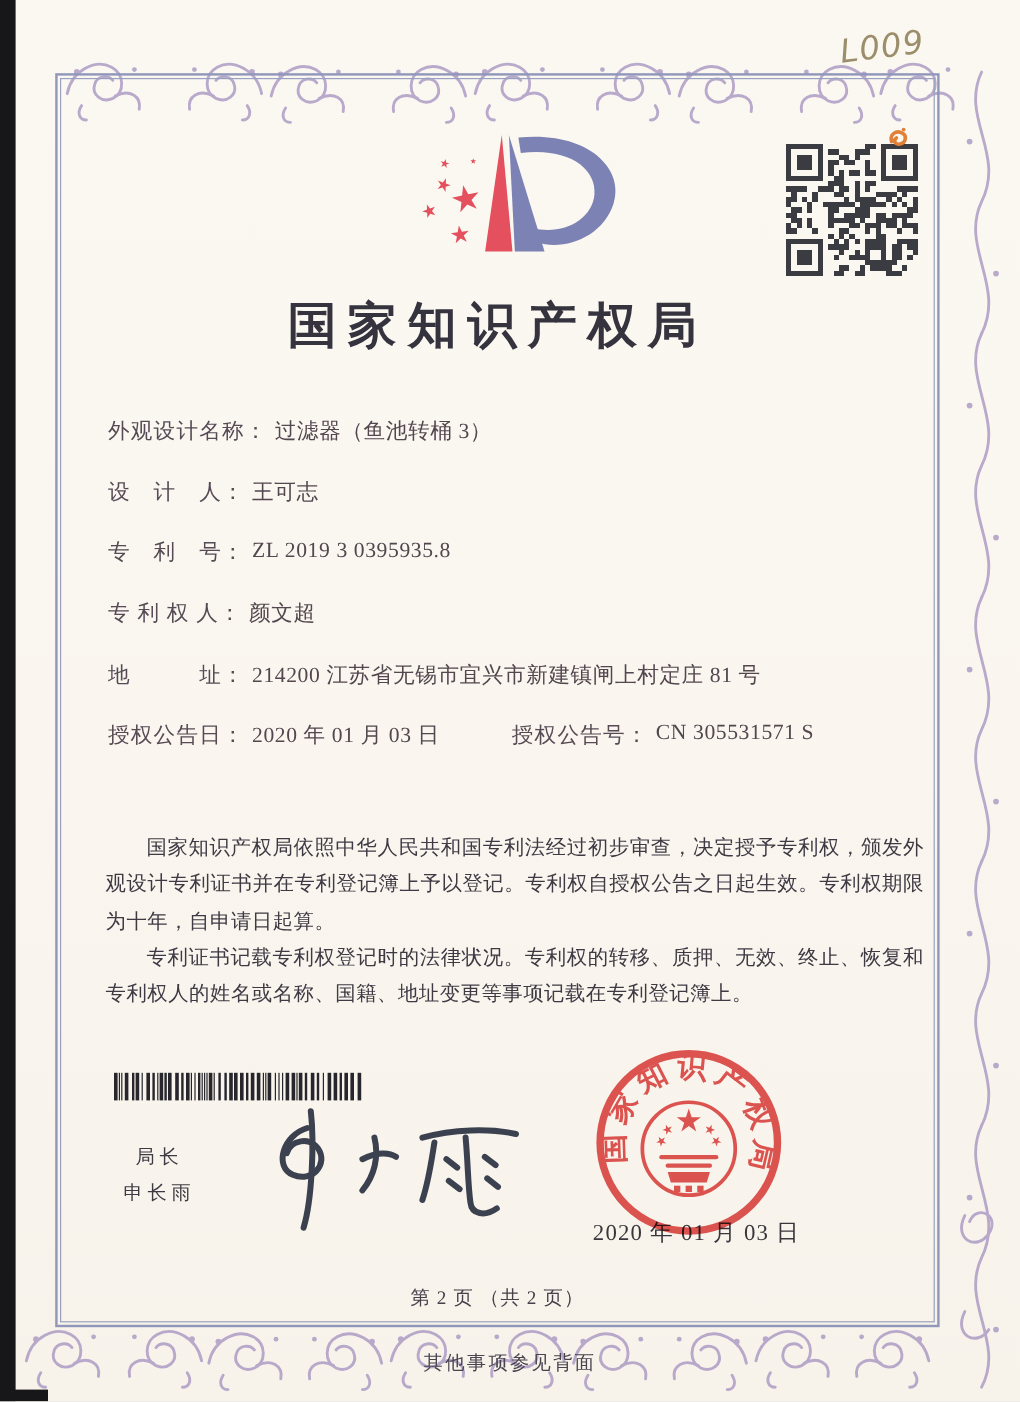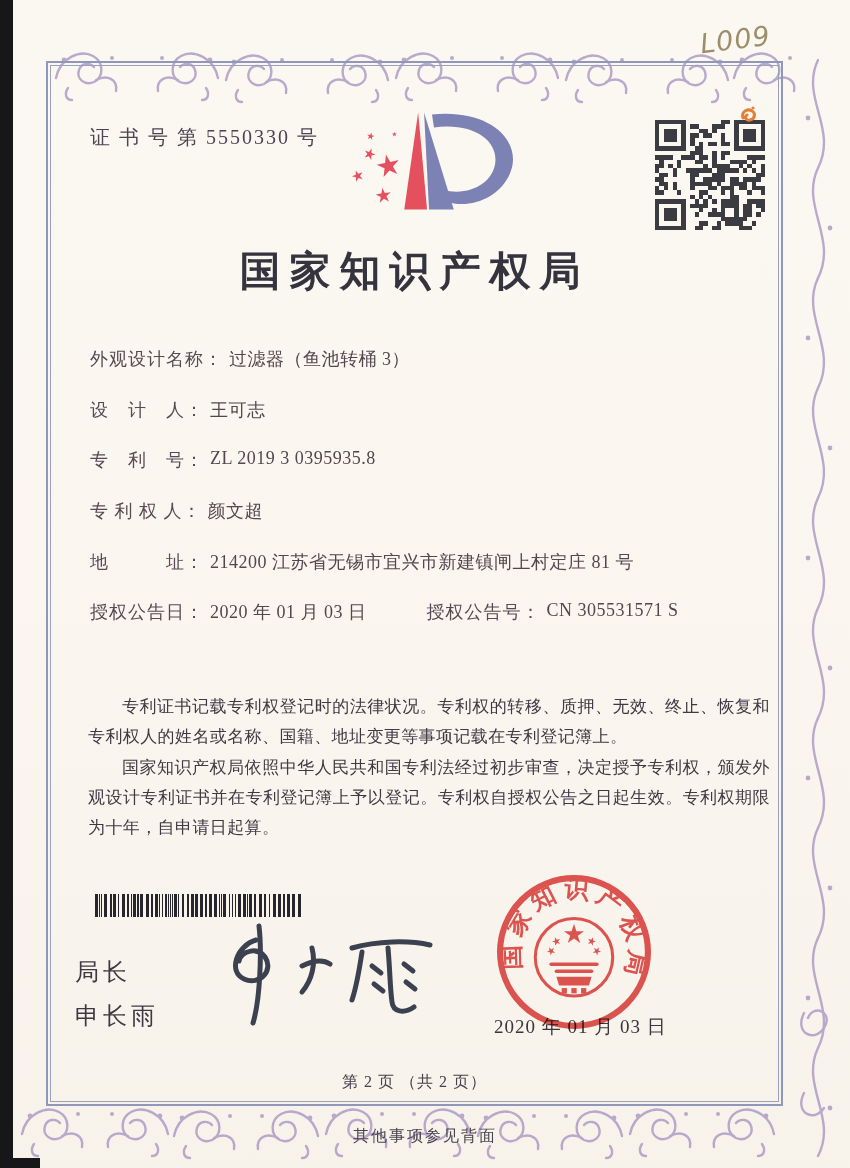--- a/index.html
+++ b/index.html
@@ -42,21 +42,21 @@
     position:absolute; left:88px; top:692px; width:682px;
     font-size:17px; line-height:1.78; text-align:justify; color:#3e3943;
     letter-spacing:.4px;
   }
   .body-text p{margin:0; text-indent:2em;}
   .barcode{
     position:absolute; left:95px; top:894px; width:216px; height:23px;
     display:flex; align-items:stretch;
   }
   .barcode span{display:block; height:100%;}
-  .signer{position:absolute; left:75px; top:950px; font-size:24px; color:#3e3a44; letter-spacing:4px; line-height:1.85;}
+  .signer{position:absolute; left:103px; top:950px; font-size:16px; color:#3e3a44; letter-spacing:4px; line-height:1.85;text-align:center;}
   .signature{position:absolute; left:212px; top:918px; width:240px; height:115px;}
   .seal{position:absolute; left:486px; top:864px; width:176px; height:176px; mix-blend-mode:multiply; opacity:.93;}
   .seal-date{
     position:absolute; left:494px; top:1014px; font-size:19px; color:#39363c;
     letter-spacing:1px; white-space:nowrap;
   }
   .page-no{
     position:absolute; left:46px; top:1072px; width:737px; text-align:center;
     font-size:16px; color:#46414b; letter-spacing:1px;
   }
@@ -126,21 +126,20 @@
     <use href="#motif" transform="translate(456,4)"></use>
     <use href="#motif" transform="translate(604,4) scale(-1,1)"></use>
     <use href="#motif" transform="translate(608,2)"></use>
     <use href="#motif" transform="translate(756,2) scale(-1,1)"></use>
   </svg>
 
   <div class="frame-outer">
     <div class="frame-inner"></div>
   </div>
 
-  <div class="cert-no">证 书 号 第 5550330 号</div>
   <div class="hand-mark">L009</div>
 
   <svg class="logo" viewBox="0 0 200 132">
     <defs>
       <path id="star" d="M0,-1 L0.225,-0.31 L0.95,-0.31 L0.36,0.12 L0.59,0.81 L0,0.38 L-0.59,0.81 L-0.36,0.12 L-0.95,-0.31 L-0.225,-0.31 Z"></path>
     </defs>
     <path d="M100,8 C158,2 190,34 180,64 C171,92 138,104 115,96 L111,84 C136,91 162,78 164,56 C166,34 142,16 102,21 Z" fill="#7d82b4"></path>
     <polygon points="92,6 122,104 97,104" fill="#7d82b4"></polygon>
     <polygon points="86,6 95,104 72,104" fill="#e4505e"></polygon>
     <use href="#star" fill="#e4505e" transform="translate(56,60) scale(12) rotate(-12)"></use>
@@ -492,22 +491,22 @@
     </div>
     <div class="frow">
       <span class="flabel">授权公告日：</span>
       <span class="fvalue">2020 年 01 月 03 日</span>
       <span class="flabel grant-2">授权公告号：</span>
       <span class="fvalue">CN 305531571 S</span>
     </div>
   </div>
 
   <div class="body-text">
+    <p>国家知识产权局依照中华人民共和国专利法经过初步审查，决定授予专利权，颁发外观设计专利证书并在专利登记簿上予以登记。专利权自授权公告之日起生效。专利权期限为十年，自申请日起算。</p>
     <p>专利证书记载专利权登记时的法律状况。专利权的转移、质押、无效、终止、恢复和专利权人的姓名或名称、国籍、地址变更等事项记载在专利登记簿上。</p>
-    <p>国家知识产权局依照中华人民共和国专利法经过初步审查，决定授予专利权，颁发外观设计专利证书并在专利登记簿上予以登记。专利权自授权公告之日起生效。专利权期限为十年，自申请日起算。</p>
   </div>
 
   <div class="barcode" id="barcode">
       <span style="width:3px;background:#26262c"></span>
       <span style="width:1px"></span>
       <span style="width:1px;background:#26262c"></span>
       <span style="width:1px"></span>
       <span style="width:1px;background:#26262c"></span>
       <span style="width:2px"></span>
       <span style="width:3px;background:#26262c"></span>

